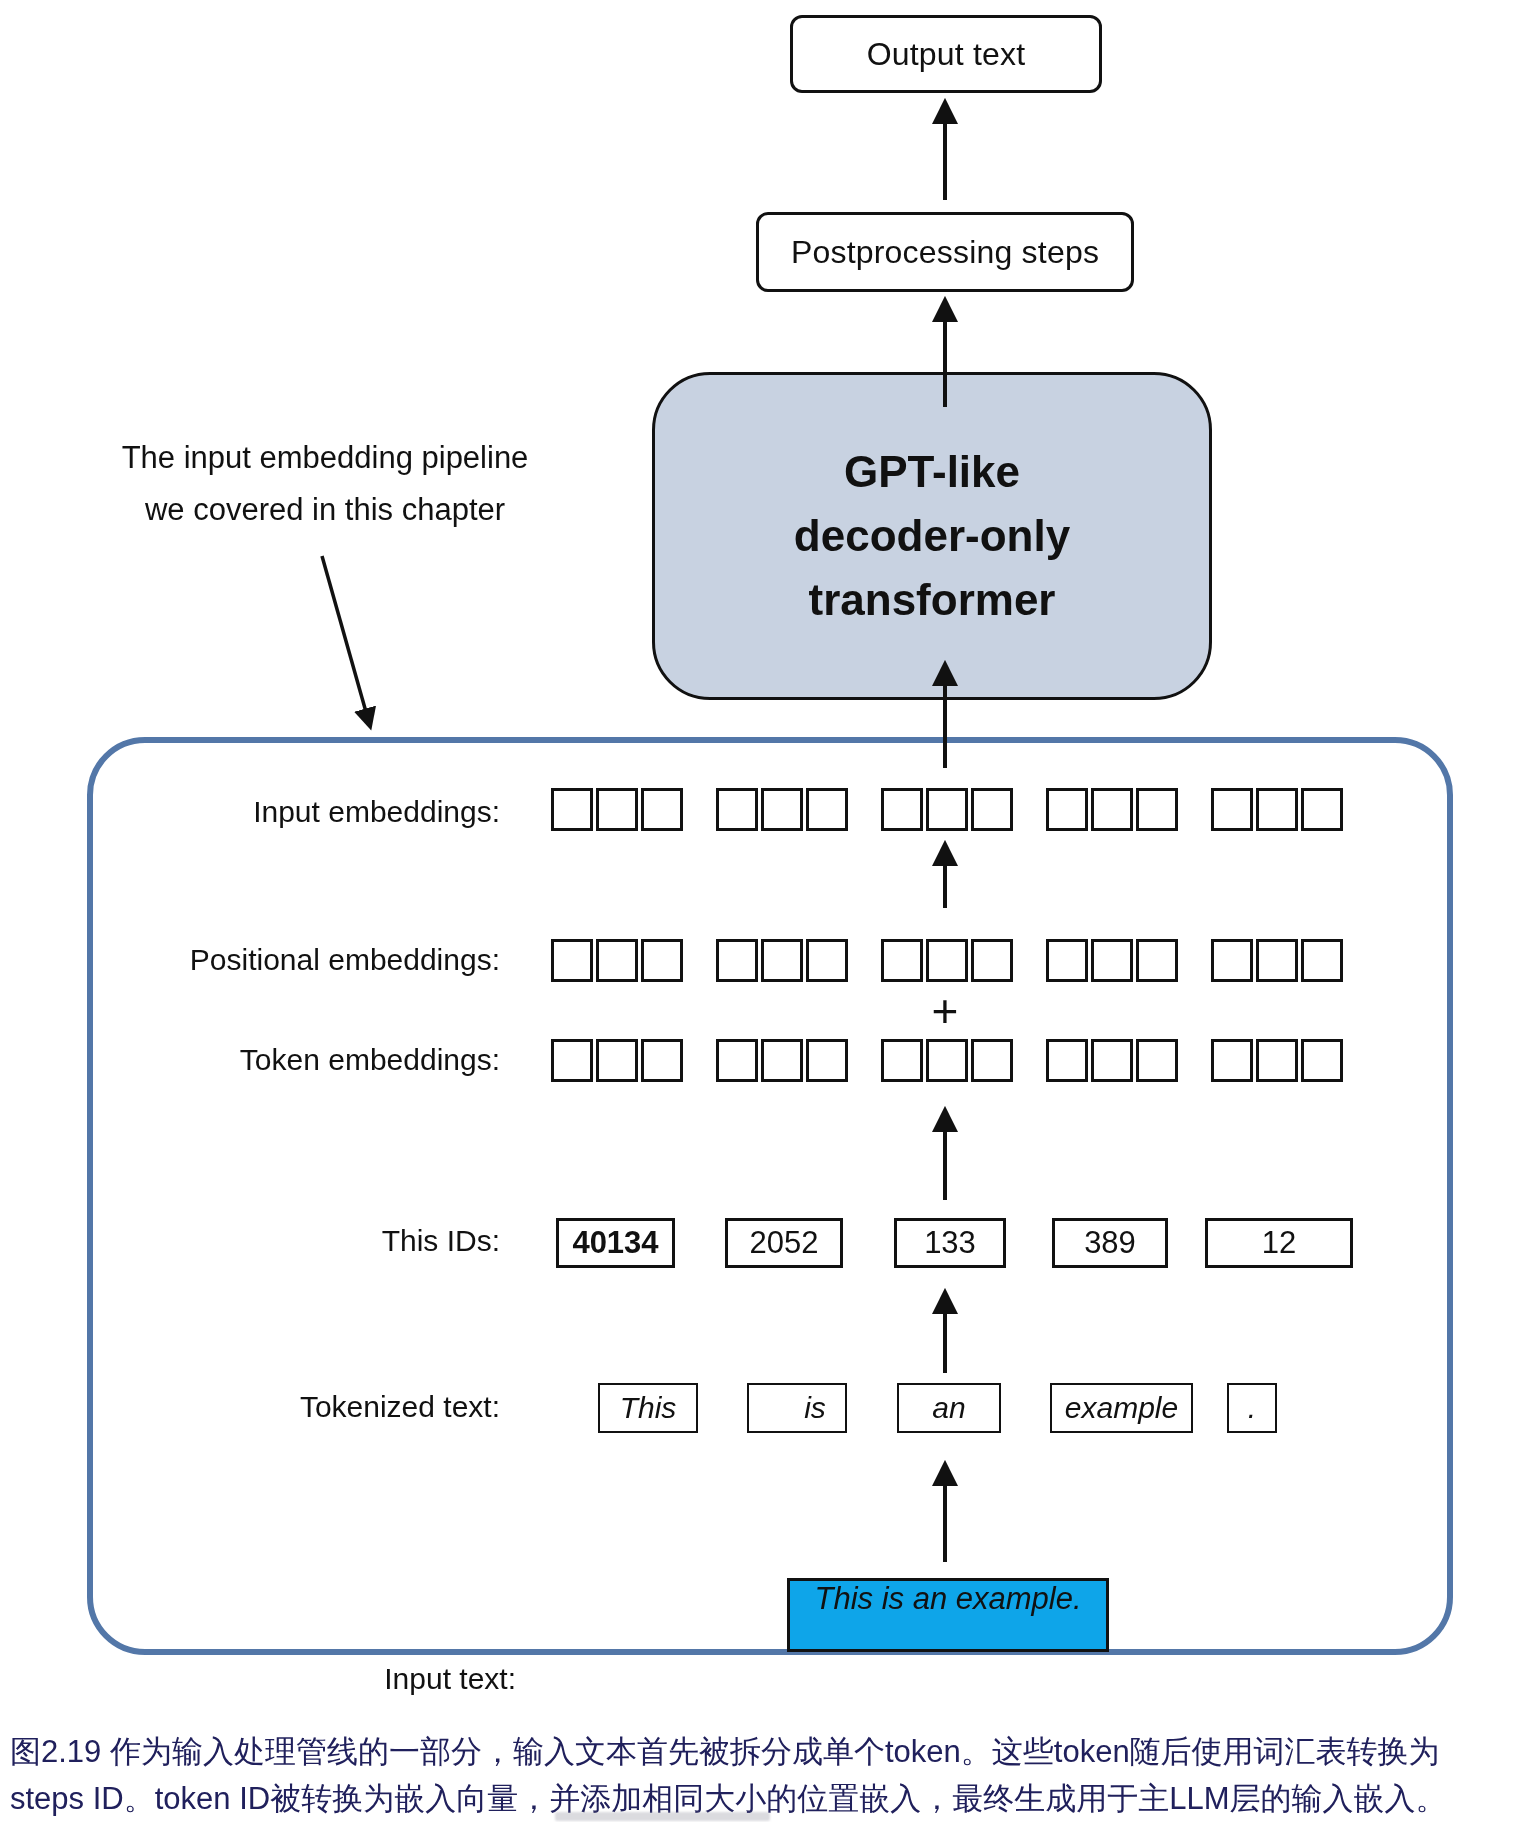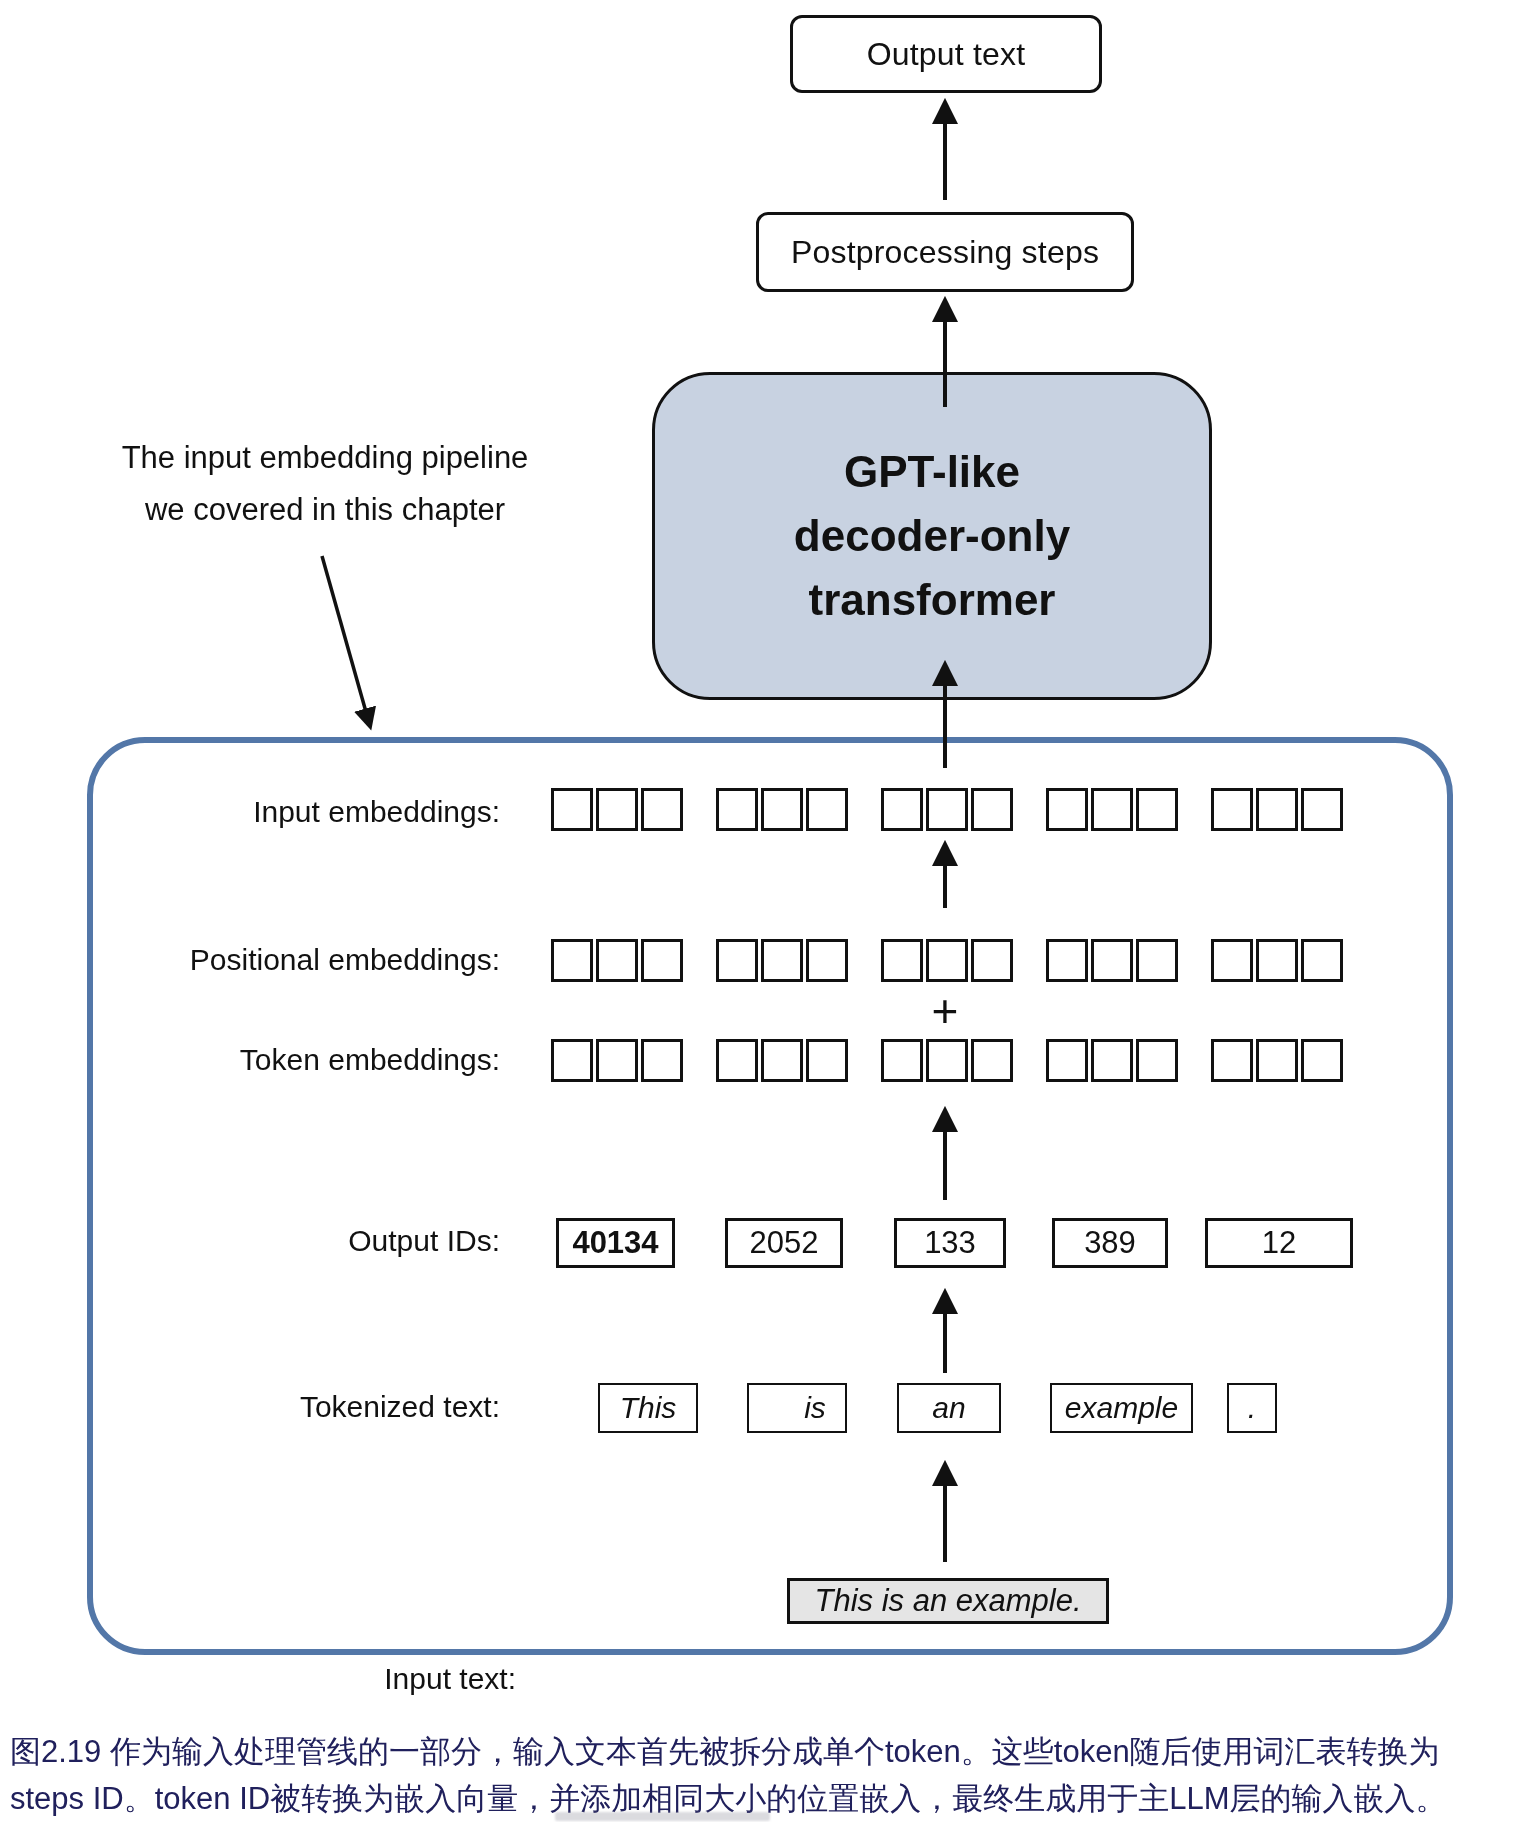--- a/index.html
+++ b/index.html
@@ -79,23 +79,23 @@
     display:flex;align-items:center;justify-content:center;
     font-size:30px;font-style:italic;
   }
   #tk0{left:598px;width:100px;}
   #tk1{left:747px;width:100px;padding-left:36px;}
   #tk2{left:897px;width:104px;}
   #tk3{left:1050px;width:143px;}
   #tk4{left:1227px;width:50px;align-items:flex-end;padding-bottom:6px;}
 
   #input-text-box{
-    left:787px;top:1578px;width:322px;height:46px;
-    border:3px solid #111;background:#e5e5e5;
-    display:flex;align-items:center;justify-content:center;
+    left:787px;top:1578px;width:322px;height:74px;
+    border:3px solid #111;background:#0ea5e9;
+    display:flex;align-items:flex-start;justify-content:center;
     font-size:31px;font-style:italic;
   }
 
   
   #caption{
     left:10px;top:1728px;width:1498px;
     color:#20205c;font-size:31px;line-height:47px;white-space:nowrap;
   }
 
   #arrows{left:0;top:0;width:1514px;height:1822px;pointer-events:none;}
@@ -128,21 +128,21 @@
   </div>
 
   <div class="abs" id="annotation">
     <div>The input embedding pipeline</div>
     <div>we covered in this chapter</div>
   </div>
 
   <div class="abs rowlabel" id="lbl-input-emb">Input embeddings:</div>
   <div class="abs rowlabel" id="lbl-pos-emb">Positional embeddings:</div>
   <div class="abs rowlabel" id="lbl-tok-emb">Token embeddings:</div>
-  <div class="abs rowlabel" id="lbl-token-ids">Output IDs:</div>
+  <div class="abs rowlabel" id="lbl-token-ids">This IDs:</div>
   <div class="abs rowlabel" id="lbl-tokenized">Tokenized text:</div>
   <div class="abs rowlabel" id="lbl-input-text">Input text:</div>
 
   <div class="abs sq-row" id="row-input-emb">
       <div class="sq-group">
         <div class="sq-cell"></div>
         <div class="sq-cell"></div>
         <div class="sq-cell"></div>
       </div>
       <div class="sq-group">

